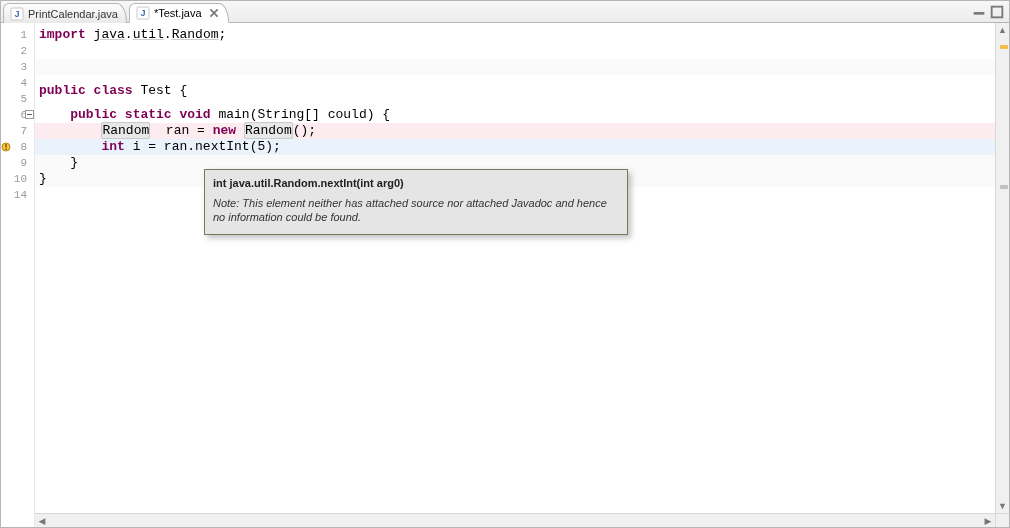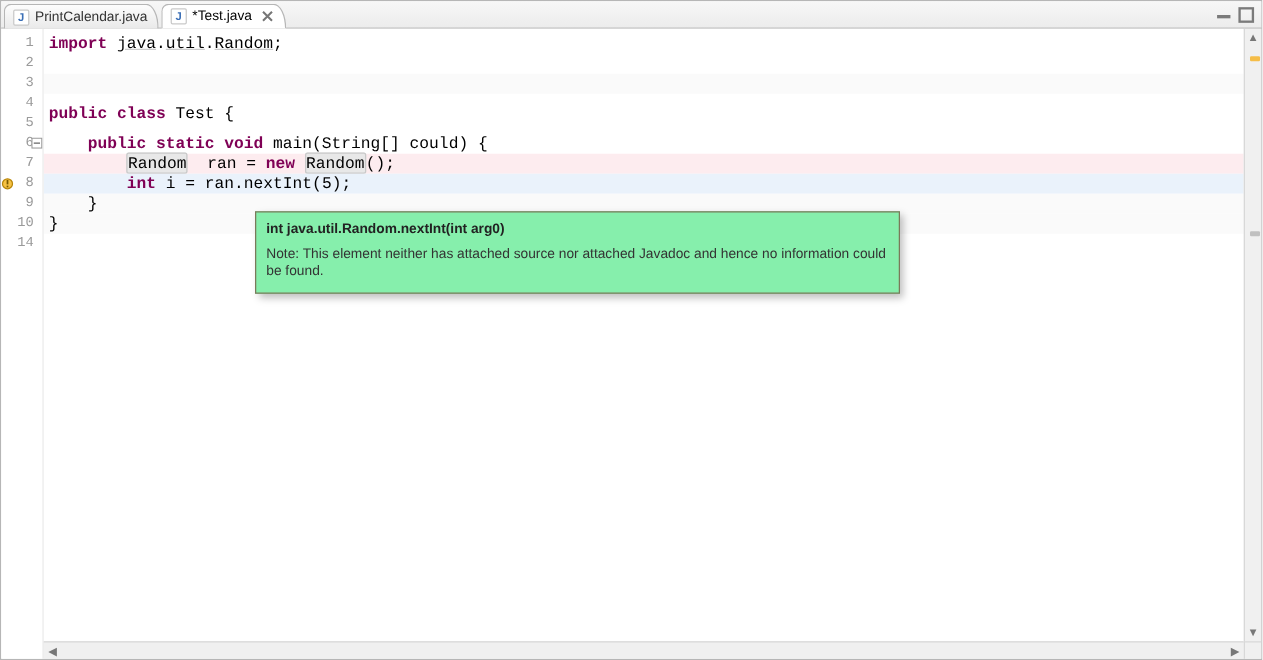--- a/index.html
+++ b/index.html
@@ -76,26 +76,26 @@
   .corner { position:absolute; right:0; bottom:0; width:14px; height:14px; background:#f0f0f0; border-left:1px solid #d8d8d8; border-top:1px solid #d8d8d8;}
 
   
   .ruler { position:absolute; top:0; right:0; width:10px; bottom:0; }
   .ruler .dot { position:absolute; right:1px; width:8px; height:4px; border-radius:1px; }
   .ruler .dot.warn { background:#f5bd48; }
   .ruler .dot.sel  { background:#c0c0c0; }
 
   
   .tooltip {
-    position:absolute; width:516px; background:#86efac;
+    position:absolute; width:424px; background:#e5e5e5;
     border:1px solid #7a7a5a; box-shadow: 3px 3px 6px rgba(0,0,0,.25);
     font: 11px/14px "Segoe UI", Tahoma, sans-serif; color:#222;
   }
   .tooltip .sig { padding:6px 8px 4px 8px; font-weight:bold; }
-  .tooltip .note { padding:2px 8px 10px 8px; color:#333; }
+  .tooltip .note { padding:2px 8px 10px 8px; font-style:italic; color:#333; }
   .tooltip .foot { border-top:1px solid #c9c9a8; padding:4px 8px; text-align:right; color:#555; font-size:11px;}
 
   svg { display:block; }
 </style>
 </head>
 <body>
 
 <div class="window">
 
   <div class="tabbar">

